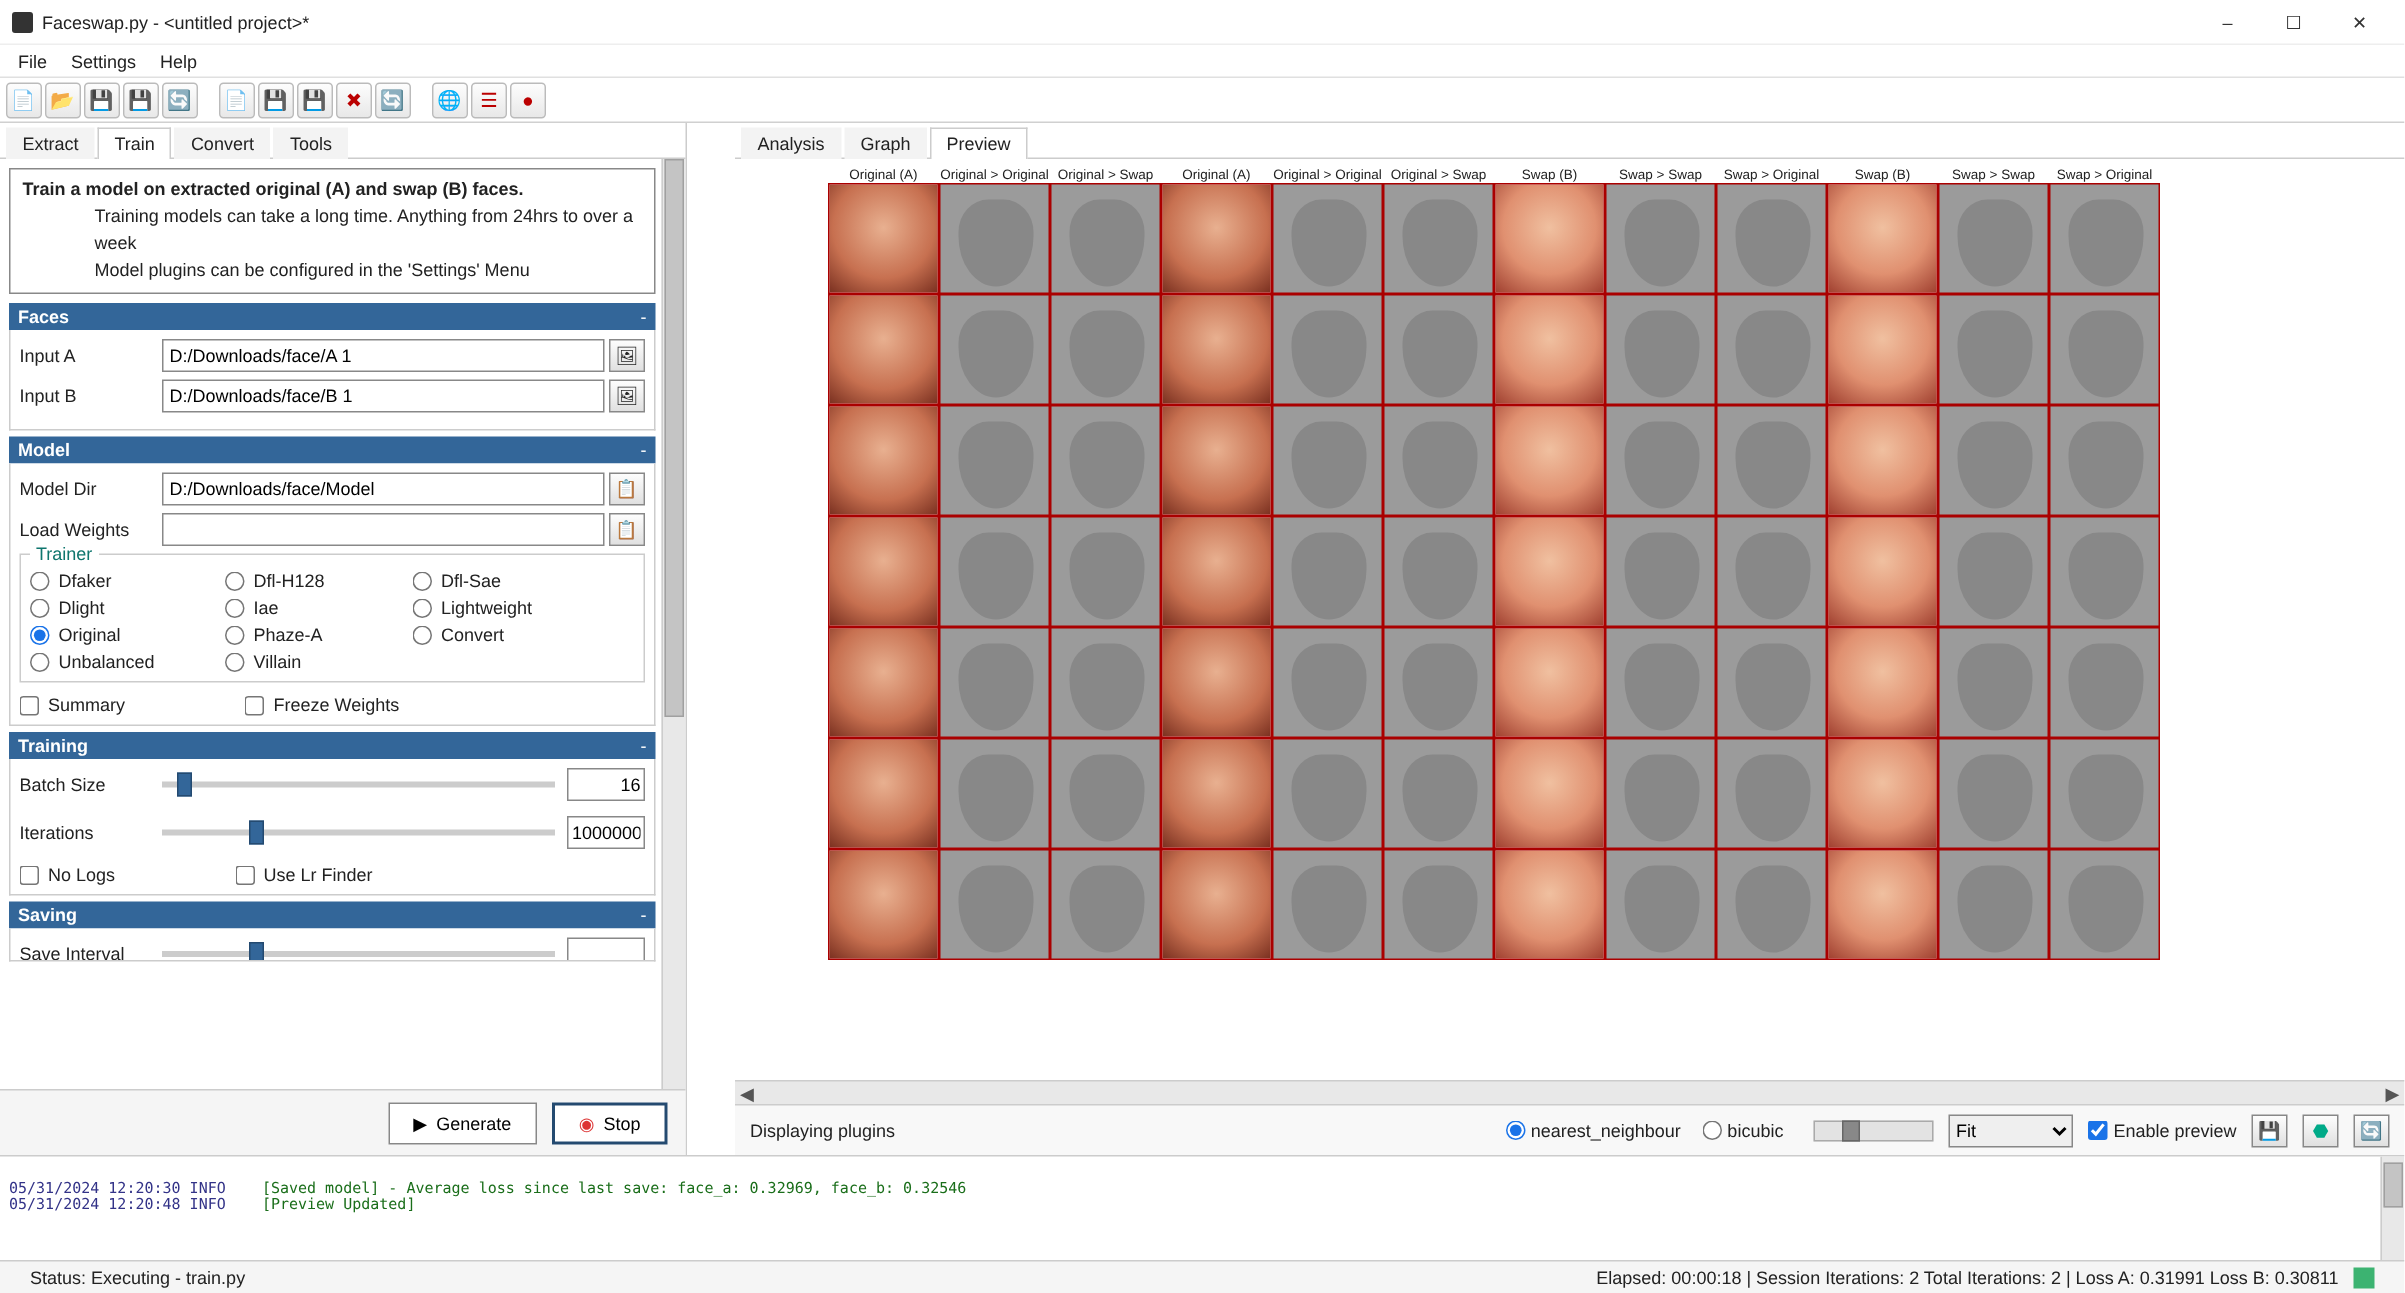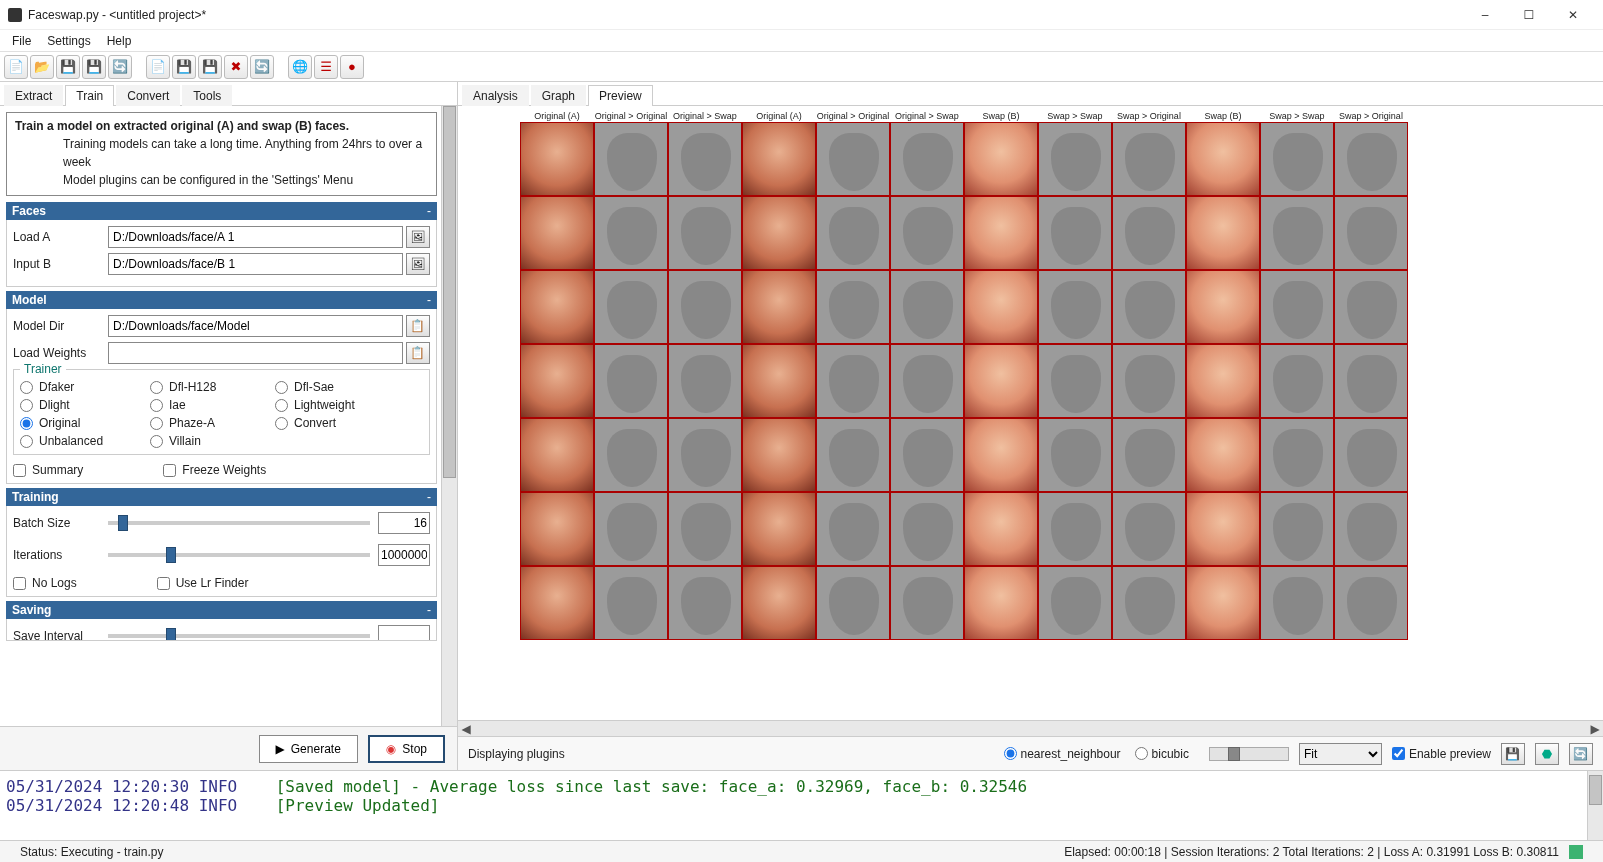--- a/index.html
+++ b/index.html
@@ -6,21 +6,21 @@
 body { font-family: "Segoe UI", Tahoma, sans-serif; font-size: 12px; background: #fff; color: #222; width: 1603px; height: 862px; overflow: hidden; display: flex; flex-direction: column; }
 .titlebar { height: 30px; background: #fff; display: flex; align-items: center; padding: 0 8px; border-bottom: 1px solid #eee; }
 .titlebar .logo { width: 14px; height: 14px; background: #333; border-radius: 2px; margin-right: 6px; }
 .titlebar .title { flex: 1; font-size: 12px; }
 .titlebar .winbtn { width: 44px; height: 28px; display: flex; align-items: center; justify-content: center; color: #333; }
 .menubar { height: 22px; display: flex; align-items: center; padding: 0 4px; border-bottom: 1px solid #e0e0e0; }
 .menubar .mitem { padding: 2px 8px; cursor: default; }
 .toolbar { height: 30px; display: flex; align-items: center; padding: 2px 4px; border-bottom: 1px solid #d0d0d0; gap: 2px; }
 .toolbar .tbtn { width: 24px; height: 24px; border: 1px solid #bbb; border-radius: 3px; background: linear-gradient(#fdfdfd,#e8e8e8); display: flex; align-items: center; justify-content: center; font-size: 13px; cursor: pointer; }
 .toolbar .tsep { width: 10px; }
-.main { flex: 1; display: flex; min-height: 0; }
+.main { flex: 1; display: flex; min-height: 0; gap: 32px; }
 .leftcol { width: 458px; display: flex; flex-direction: column; border-right: 1px solid #ccc; }
 .subtabs { height: 24px; display: flex; align-items: flex-end; padding: 0 4px; border-bottom: 1px solid #ccc; }
 .subtabs .st { padding: 3px 10px; margin-right: 2px; border: 1px solid transparent; border-bottom: none; cursor: pointer; position: relative; top: 1px; background: #f3f3f3; }
 .subtabs .st.active { background: #fff; border-color: #ccc; font-weight: 400; }
 .leftscroll { flex: 1; overflow-y: auto; display: flex; }
 .leftbody { flex: 1; padding: 6px 4px 6px 6px; }
 .lsbar { width: 16px; background: #e8e8e8; border-left: 1px solid #ccc; position: relative; }
 .lsbar .thumb { position: absolute; top: 0; height: 60%; left: 1px; right: 1px; background: #c4c4c4; border: 1px solid #a0a0a0; }
 .descbox { border: 1px solid #888; padding: 6px 8px; margin-bottom: 6px; background: #fff; }
 .descbox .l1 { font-weight: bold; margin-bottom: 2px; }
@@ -64,21 +64,21 @@
 .hscroll .ar { width:16px; height:14px; display:flex; align-items:center; justify-content:center; color:#555; }
 .pvfooter { height: 34px; display: flex; align-items: center; padding: 0 10px; gap: 10px; border-top: 1px solid #ccc; background: #f8f8f8; }
 .pvfooter .msg { flex: 0 0 420px; }
 .pvfooter .rad { display: flex; align-items: center; gap: 4px; margin-left: auto; }
 .pvfooter .rad label { margin-right: 10px; display:flex; align-items:center; gap:4px; }
 .pvfooter .slider { width: 80px; height: 14px; background: #e3e3e3; border: 1px solid #aaa; position: relative; }
 .pvfooter .slider .h { position:absolute; left:18px; top:-1px; width:12px; height:14px; background:#888; border:1px solid #666; }
 .pvfooter select { height: 22px; border: 1px solid #888; font-size: 12px; }
 .pvfooter .chk { display: flex; align-items: center; gap: 4px; }
 .pvfooter .ibtn { width: 24px; height: 22px; border: 1px solid #888; background: linear-gradient(#fdfdfd,#e0e0e0); display: flex; align-items: center; justify-content: center; cursor: pointer; }
-.console { height: 70px; background: #fff; border-top: 1px solid #ccc; font-family: Consolas, monospace; font-size: 16px; padding: 6px 6px; overflow: hidden; position: relative; }
+.console { height: 70px; background: #fff; border-top: 1px solid #ccc; font-family: Consolas, monospace; font-size: 10px; padding: 16px 6px; overflow: hidden; position: relative; }
 .console .line { white-space: pre; color: #1a6e1a; }
 .console .ts { color: #338; }
 .console .sbar { position:absolute; right:0; top:0; bottom:0; width:16px; background:#e8e8e8; border-left:1px solid #ccc; }
 .console .sbar .th { position:absolute; left:1px; right:1px; top:4px; height:30px; background:#c4c4c4; border:1px solid #a0a0a0; }
 .statusbar { height: 22px; border-top: 1px solid #ccc; background: #f5f5f5; display: flex; align-items: center; padding: 0 20px; font-size: 12px; }
 .statusbar .left { flex: 1; }
 .statusbar .sq { width: 14px; height: 14px; background: #3cb371; margin-left: 10px; }
 input[type=radio], input[type=checkbox] { accent-color: #1a73e8; }
 </style>
 </head>
@@ -133,21 +133,21 @@
           <div class="l3">Model plugins can be configured in the 'Settings' Menu</div>
         </div>
 
         <div class="sect">
           <div class="secthead">
             <span>Faces</span>
               <span class="min">-</span>
           </div>
           <div class="sectbody">
             <div class="frow">
-              <label>Load A</label>
+              <label>Input A</label>
               <input type="text" value="D:/Downloads/face/A 1" style="">
               <div class="picbtn">🖼</div>
             </div>
             <div class="frow">
               <label>Input B</label>
               <input type="text" value="D:/Downloads/face/B 1" style="">
               <div class="picbtn">🖼</div>
             </div>
           </div>
         </div>

